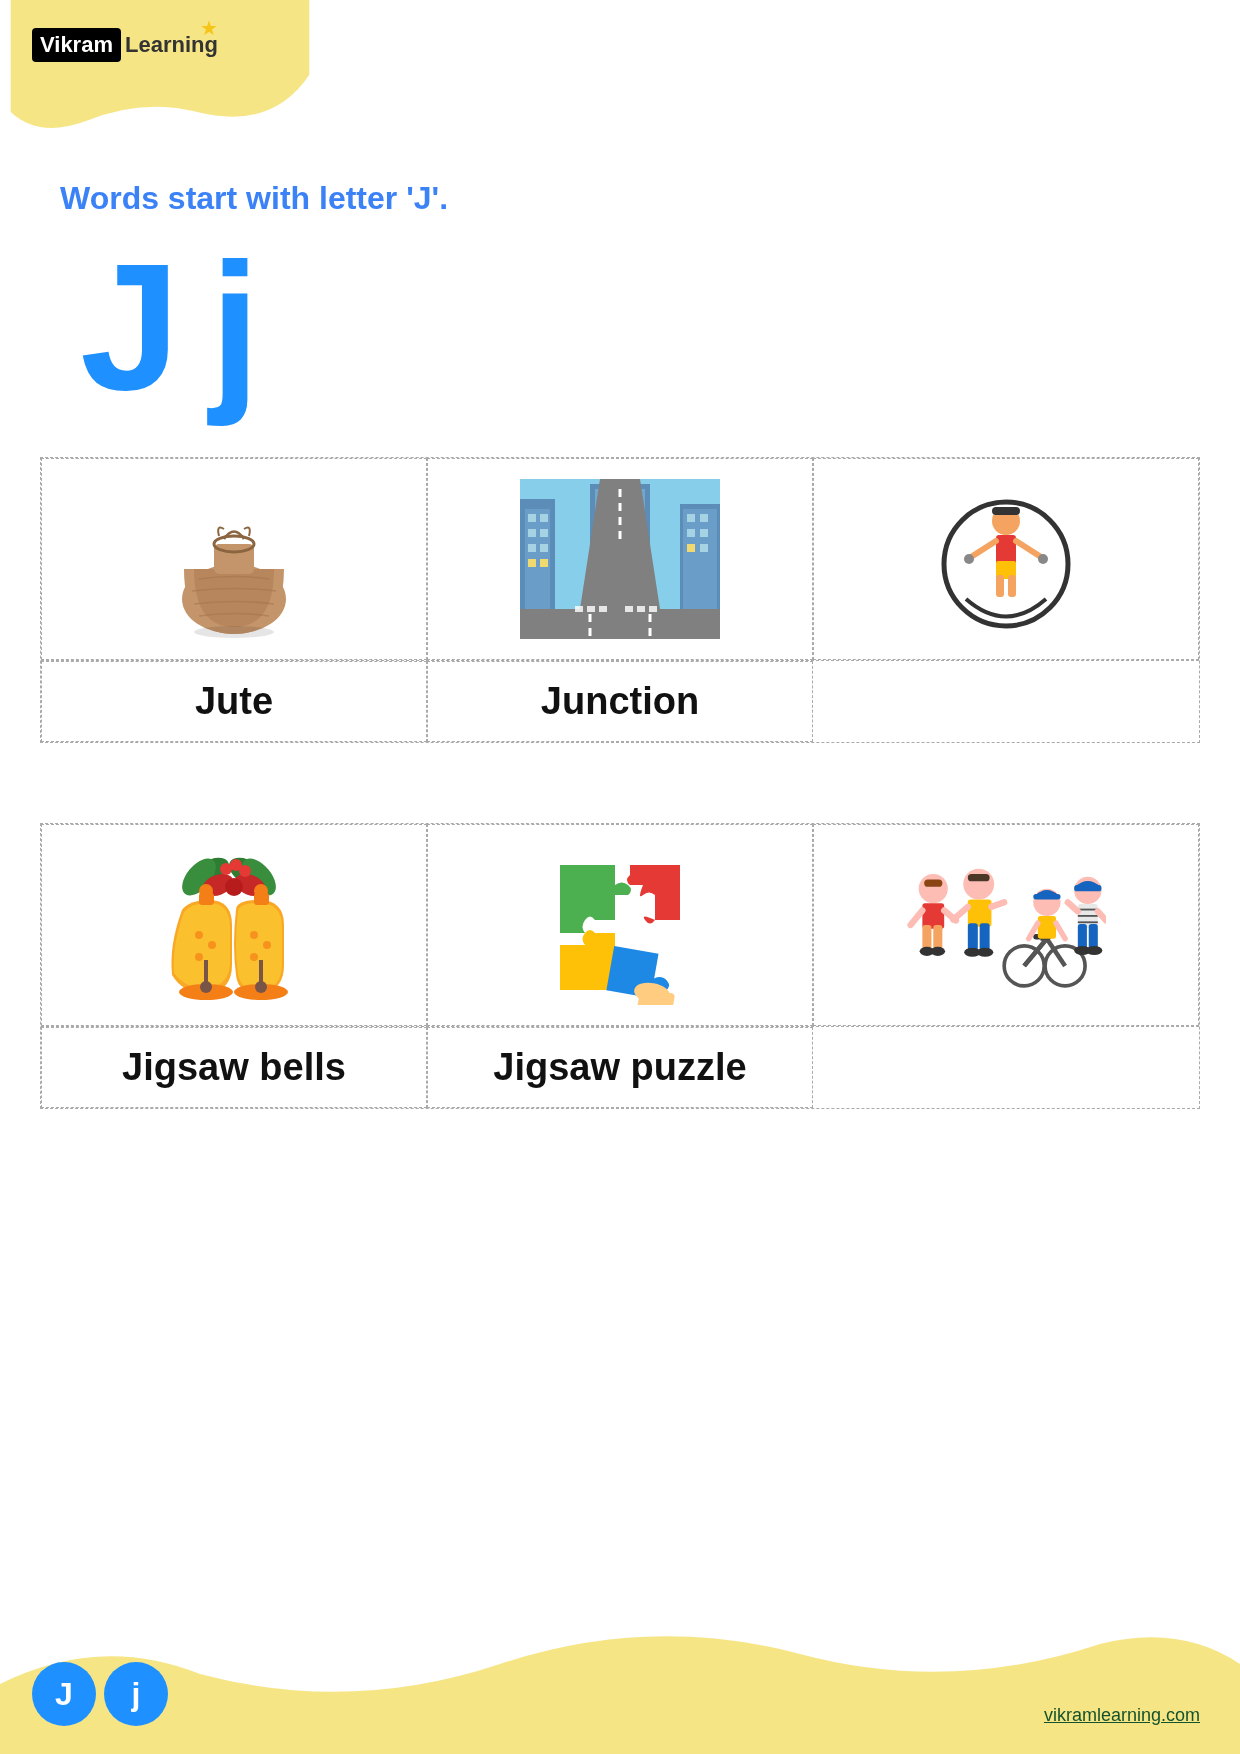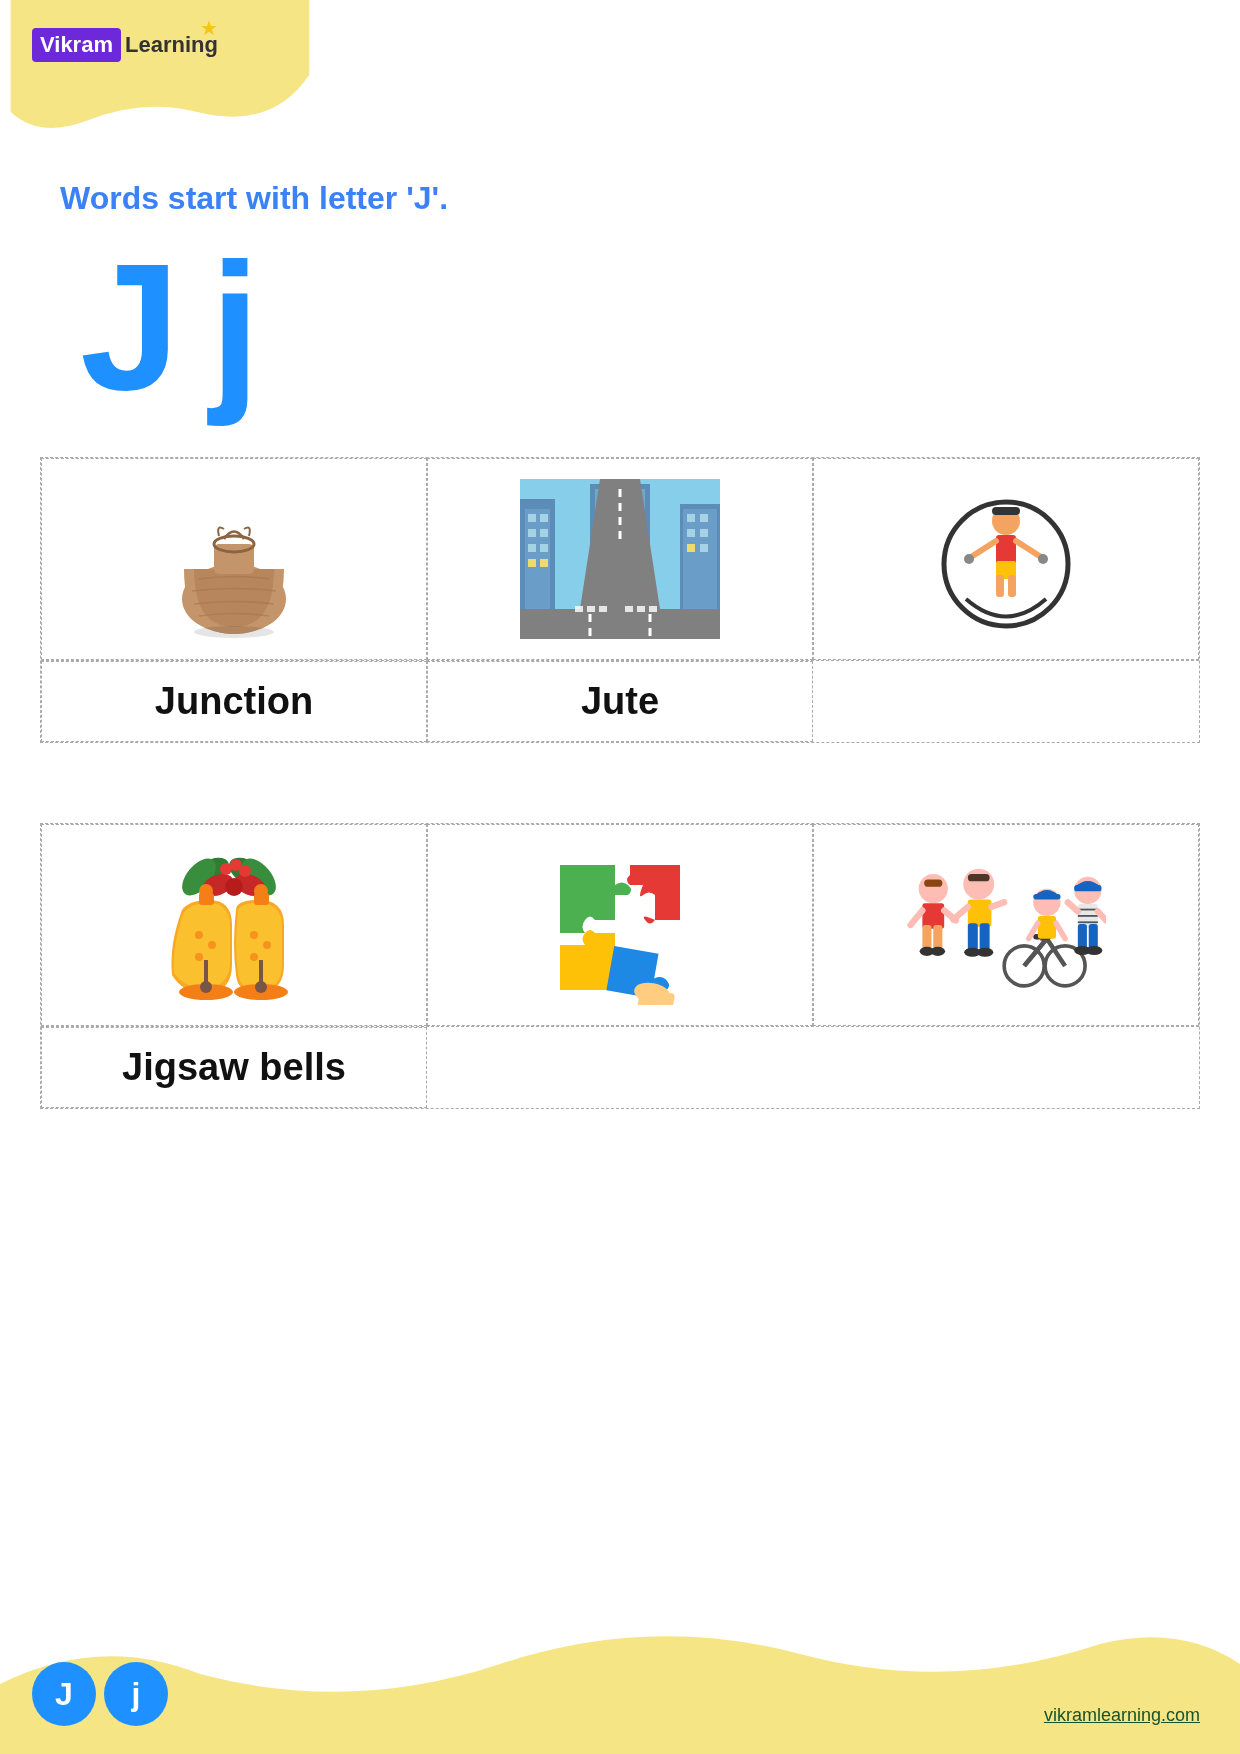--- a/index.html
+++ b/index.html
@@ -33,21 +33,21 @@
       position: absolute;
       top: 28px;
       left: 32px;
       display: flex;
       align-items: center;
       gap: 0;
       z-index: 10;
     }
 
     .logo-vikram {
-      background: #6d28d9;
+      background: #000000;
       color: #fff;
       font-weight: bold;
       font-size: 22px;
       padding: 4px 8px;
       border-radius: 4px;
     }
 
     .logo-learning {
       font-size: 22px;
       font-weight: bold;
@@ -358,22 +358,22 @@
           <line x1="80" y1="62" x2="105" y2="78" stroke="#F4A460" stroke-width="6" stroke-linecap="round"></line>
 
           <circle cx="33" cy="80" r="5" fill="#888"></circle>
           <circle cx="107" cy="80" r="5" fill="#888"></circle>
         </svg>
       </div>
 
     </div>
 
     <div class="cards-labels-row">
+      <div class="card-label-cell">Jute</div>
       <div class="card-label-cell">Junction</div>
-      <div class="card-label-cell">Jute</div>
     </div>
   </div>
 </div>
 
 <div class="section-gap"></div>
 
 <div class="cards-section">
   <div class="cards-row-wrapper2">
 
     <div class="cards-images-row">
@@ -507,20 +507,21 @@
           <line x1="211" y1="65" x2="220" y2="75" stroke="#FDBCB4" stroke-width="7" stroke-linecap="round"></line>
           <ellipse cx="194" cy="108" rx="9" ry="5" fill="#333"></ellipse>
           <ellipse cx="207" cy="108" rx="9" ry="5" fill="#333"></ellipse>
         </svg>
       </div>
 
     </div>
 
     <div class="cards-labels-row">
       <div class="card-label-cell">Jigsaw bells</div>
+      <div class="card-label-cell">Jigsaw puzzle</div>
     </div>
   </div>
 </div>
 
 <div class="footer">
   <svg class="footer-blob" viewBox="0 0 1240 140" xmlns="http://www.w3.org/2000/svg">
     <path d="M0,140 L0,70 Q100,20 200,60 Q350,100 500,50 Q650,0 800,40 Q950,80 1100,30 Q1180,10 1240,50 L1240,140 Z" fill="#F5E070" opacity="0.85"></path>
   </svg>
   <div class="footer-letters">
     <div class="footer-circle">J</div>

